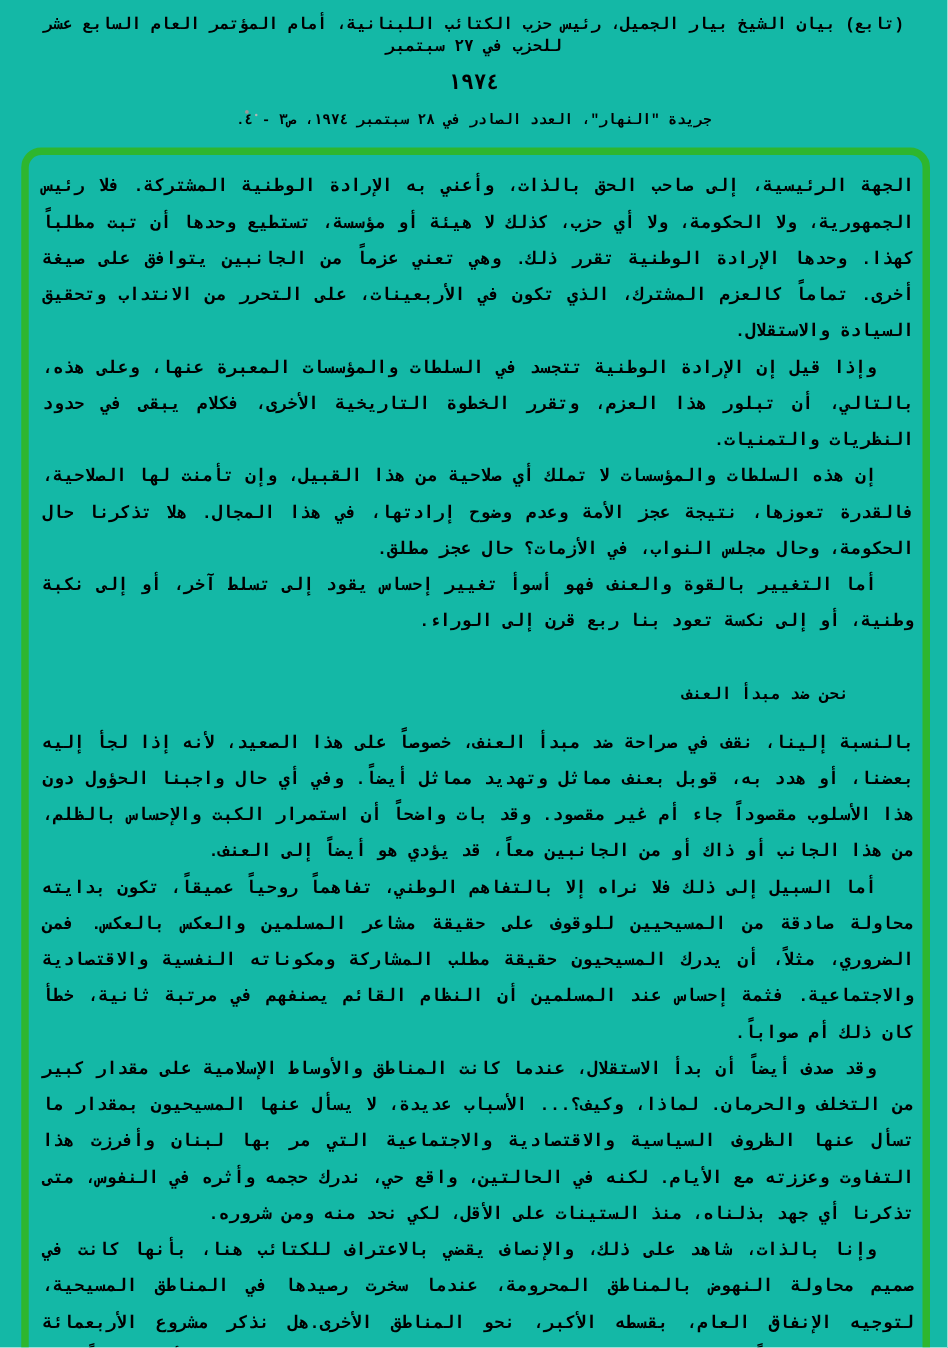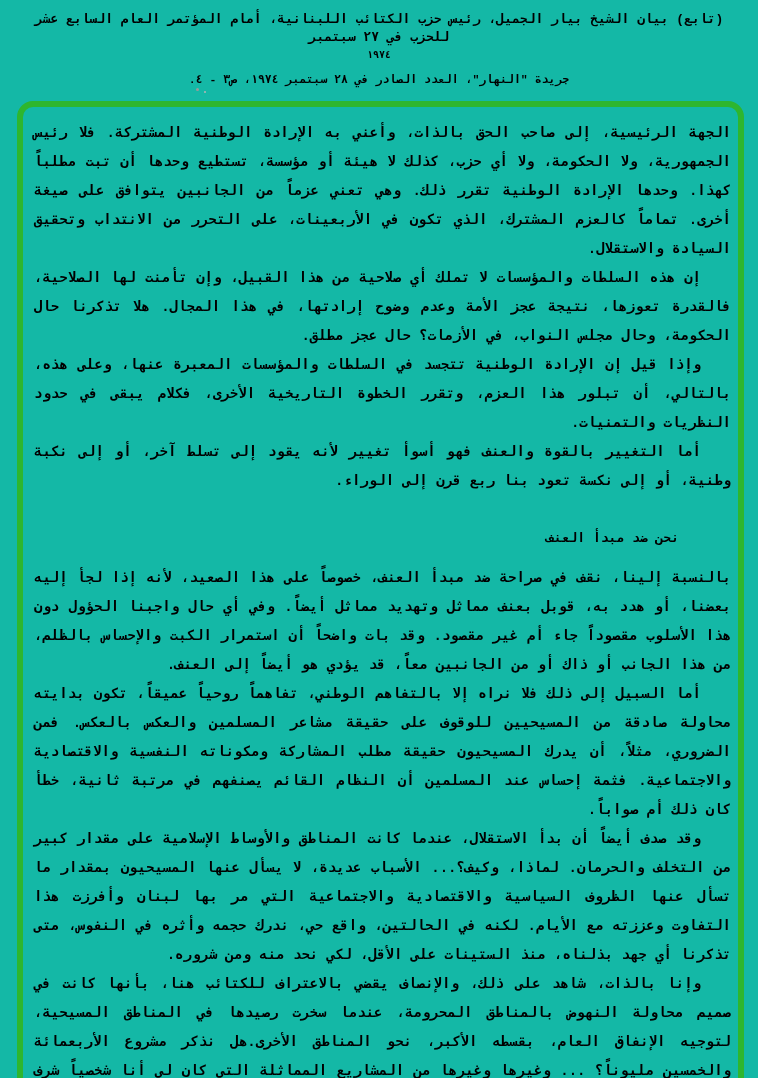--- a/index.html
+++ b/index.html
@@ -13,21 +13,21 @@
     overflow: hidden;
     color: #000;
     box-sizing: border-box;
   }
   .header {
     text-align: center;
     font-weight: bold;
     padding-top: 11px;
   }
   .h-line1 { font-size: 13px; line-height: 18px; padding: 0 18px; }
-  .h-line2 { font-size: 10px; margin-top: 2px; }
+  .h-line2 { font-size: 17px; margin-top: 9px; }
   .h-line3 { font-size: 11.5px; margin-top: 11px; }
   .speckle {
     position: absolute;
     top: 88px; left: 196px;
     width: 3px; height: 3px;
     background: #9a9a9a;
     border-radius: 50%;
   }
   .speckle::after {
     content: "";
@@ -69,23 +69,23 @@
   <div class="header">
     <div class="h-line1">(تابع) بيان الشيخ بيار الجميل، رئيس حزب الكتائب اللبنانية، أمام المؤتمر العام السابع عشر للحزب في ٢٧ سبتمبر</div>
     <div class="h-line2">١٩٧٤</div>
     <div class="h-line3">جريدة "النهار"، العدد الصادر في ٢٨ سبتمبر ١٩٧٤، ص٣ - ٤.</div>
   </div>
 
   <div class="speckle"></div>
 
   <div class="green-box">
     <p class="para">الجهة الرئيسية، إلى صاحب الحق بالذات، وأعني به الإرادة الوطنية المشتركة. فلا رئيس الجمهورية، ولا الحكومة، ولا أي حزب، كذلك لا هيئة أو مؤسسة، تستطيع وحدها أن تبت مطلباً كهذا. وحدها الإرادة الوطنية تقرر ذلك. وهي تعني عزماً من الجانبين يتوافق على صيغة أخرى. تماماً كالعزم المشترك، الذي تكون في الأربعينات، على التحرر من الانتداب وتحقيق السيادة والاستقلال.</p>
+    <p class="para indent">وإذا قيل إن الإرادة الوطنية تتجسد في السلطات والمؤسسات المعبرة عنها، وعلى هذه، بالتالي، أن تبلور هذا العزم، وتقرر الخطوة التاريخية الأخرى، فكلام يبقى في حدود النظريات والتمنيات.</p>
     <p class="para indent">إن هذه السلطات والمؤسسات لا تملك أي صلاحية من هذا القبيل، وإن تأمنت لها الصلاحية، فالقدرة تعوزها، نتيجة عجز الأمة وعدم وضوح إرادتها، في هذا المجال. هلا تذكرنا حال الحكومة، وحال مجلس النواب، في الأزمات؟ حال عجز مطلق.</p>
-    <p class="para indent">وإذا قيل إن الإرادة الوطنية تتجسد في السلطات والمؤسسات المعبرة عنها، وعلى هذه، بالتالي، أن تبلور هذا العزم، وتقرر الخطوة التاريخية الأخرى، فكلام يبقى في حدود النظريات والتمنيات.</p>
-    <p class="para indent">أما التغيير بالقوة والعنف فهو أسوأ تغيير لأنه يقود إلى تسلط آخر، أو إلى نكبة وطنية، أو إلى نكسة تعود بنا ربع قرن إلى الوراء.</p>
+    <p class="para indent">أما التغيير بالقوة والعنف فهو أسوأ تغيير إحساس يقود إلى تسلط آخر، أو إلى نكبة وطنية، أو إلى نكسة تعود بنا ربع قرن إلى الوراء.</p>
 
     <h3 class="section-heading">نحن ضد مبدأ العنف</h3>
 
     <p class="para">بالنسبة إلينا، نقف في صراحة ضد مبدأ العنف، خصوصاً على هذا الصعيد، لأنه إذا لجأ إليه بعضنا، أو هدد به، قوبل بعنف مماثل وتهديد مماثل أيضاً. وفي أي حال واجبنا الحؤول دون هذا الأسلوب مقصوداً جاء أم غير مقصود. وقد بات واضحاً أن استمرار الكبت والإحساس بالظلم، من هذا الجانب أو ذاك أو من الجانبين معاً، قد يؤدي هو أيضاً إلى العنف.</p>
     <p class="para indent">أما السبيل إلى ذلك فلا نراه إلا بالتفاهم الوطني، تفاهماً روحياً عميقاً، تكون بدايته محاولة صادقة من المسيحيين للوقوف على حقيقة مشاعر المسلمين والعكس بالعكس. فمن الضروري، مثلاً، أن يدرك المسيحيون حقيقة مطلب المشاركة ومكوناته النفسية والاقتصادية والاجتماعية. فثمة إحساس عند المسلمين أن النظام القائم يصنفهم في مرتبة ثانية، خطأ كان ذلك أم صواباً.</p>
     <p class="para indent">وقد صدف أيضاً أن بدأ الاستقلال، عندما كانت المناطق والأوساط الإسلامية على مقدار كبير من التخلف والحرمان. لماذا، وكيف؟... الأسباب عديدة، لا يسأل عنها المسيحيون بمقدار ما تسأل عنها الظروف السياسية والاقتصادية والاجتماعية التي مر بها لبنان وأفرزت هذا التفاوت وعززته مع الأيام. لكنه في الحالتين، واقع حي، ندرك حجمه وأثره في النفوس، متى تذكرنا أي جهد بذلناه، منذ الستينات على الأقل، لكي نحد منه ومن شروره.</p>
     <p class="para indent">وإنا بالذات، شاهد على ذلك، والإنصاف يقضي بالاعتراف للكتائب هنا، بأنها كانت في صميم محاولة النهوض بالمناطق المحرومة، عندما سخرت رصيدها في المناطق المسيحية، لتوجيه الإنفاق العام، بقسطه الأكبر، نحو المناطق الأخرى.هل نذكر مشروع الأربعمائة والخمسين مليوناً؟ ... وغيرها وغيرها من المشاريع المماثلة التي كان لي أنا شخصياً شرف العناية بها والإشراف على تنفيذها، من مدارس وطرق ومشاريع مياه وإنارة وما إليها؟ على رغم كل هذا الجهد، فالتخلف باق، إذ ليس سهلاً أن نعوض في عشر سنين مثلاً ما أفرزته عقود السنين من فقر وحرمان.</p>
   </div>
 
 </div>

